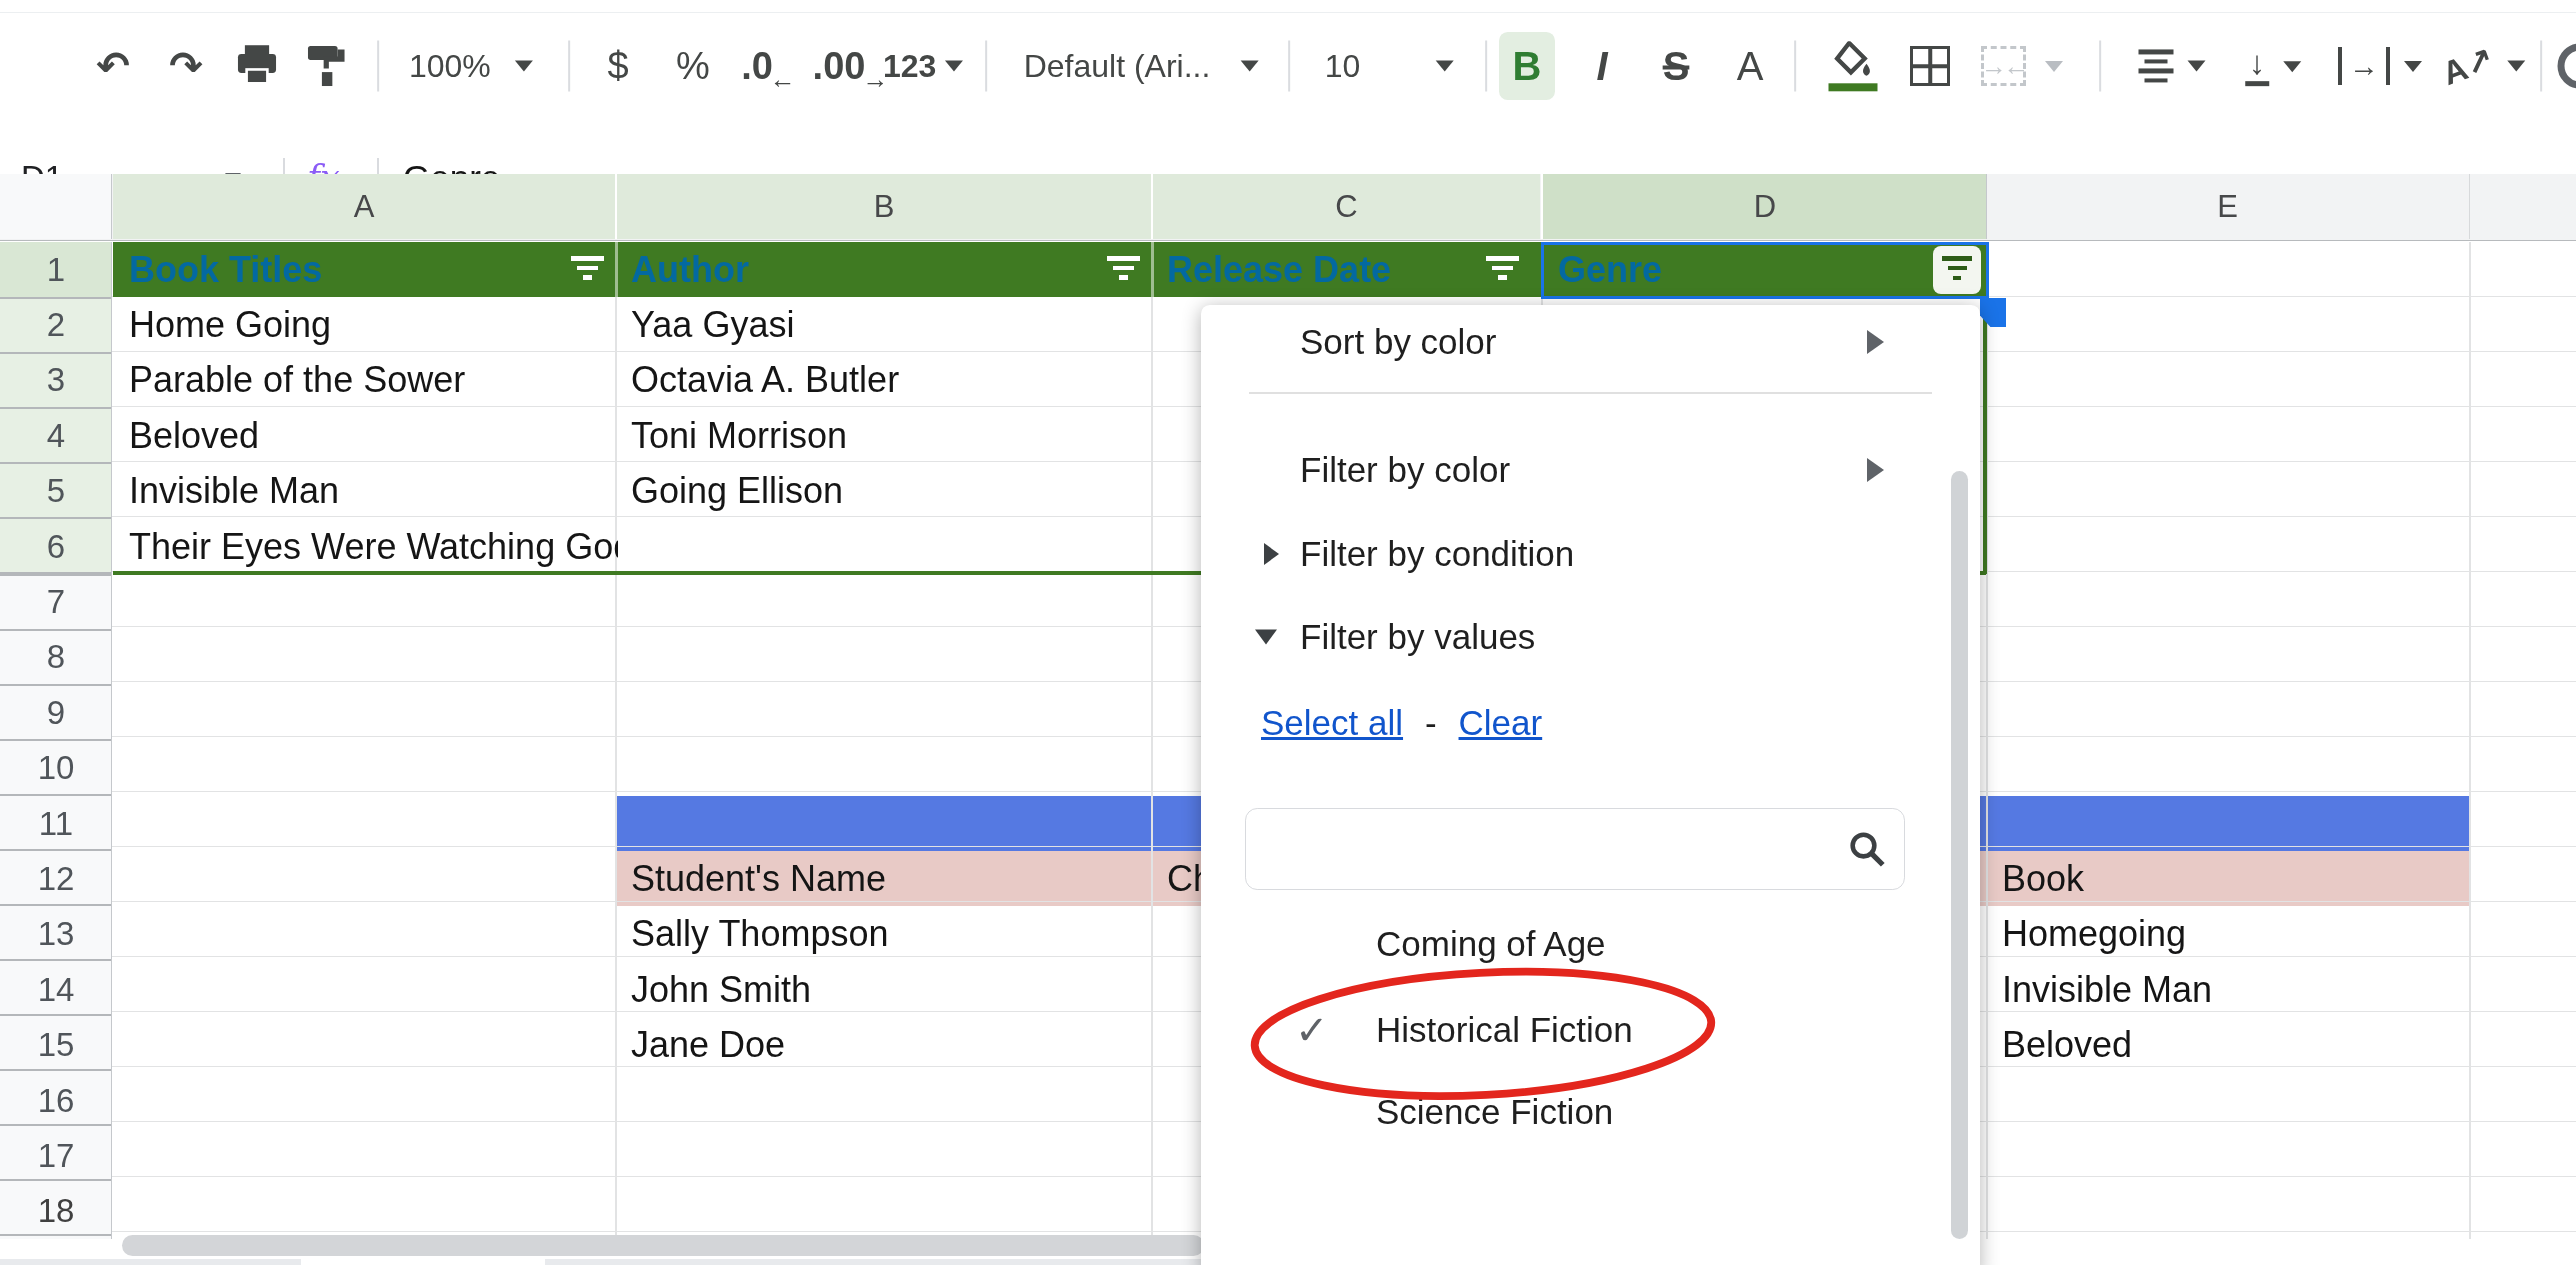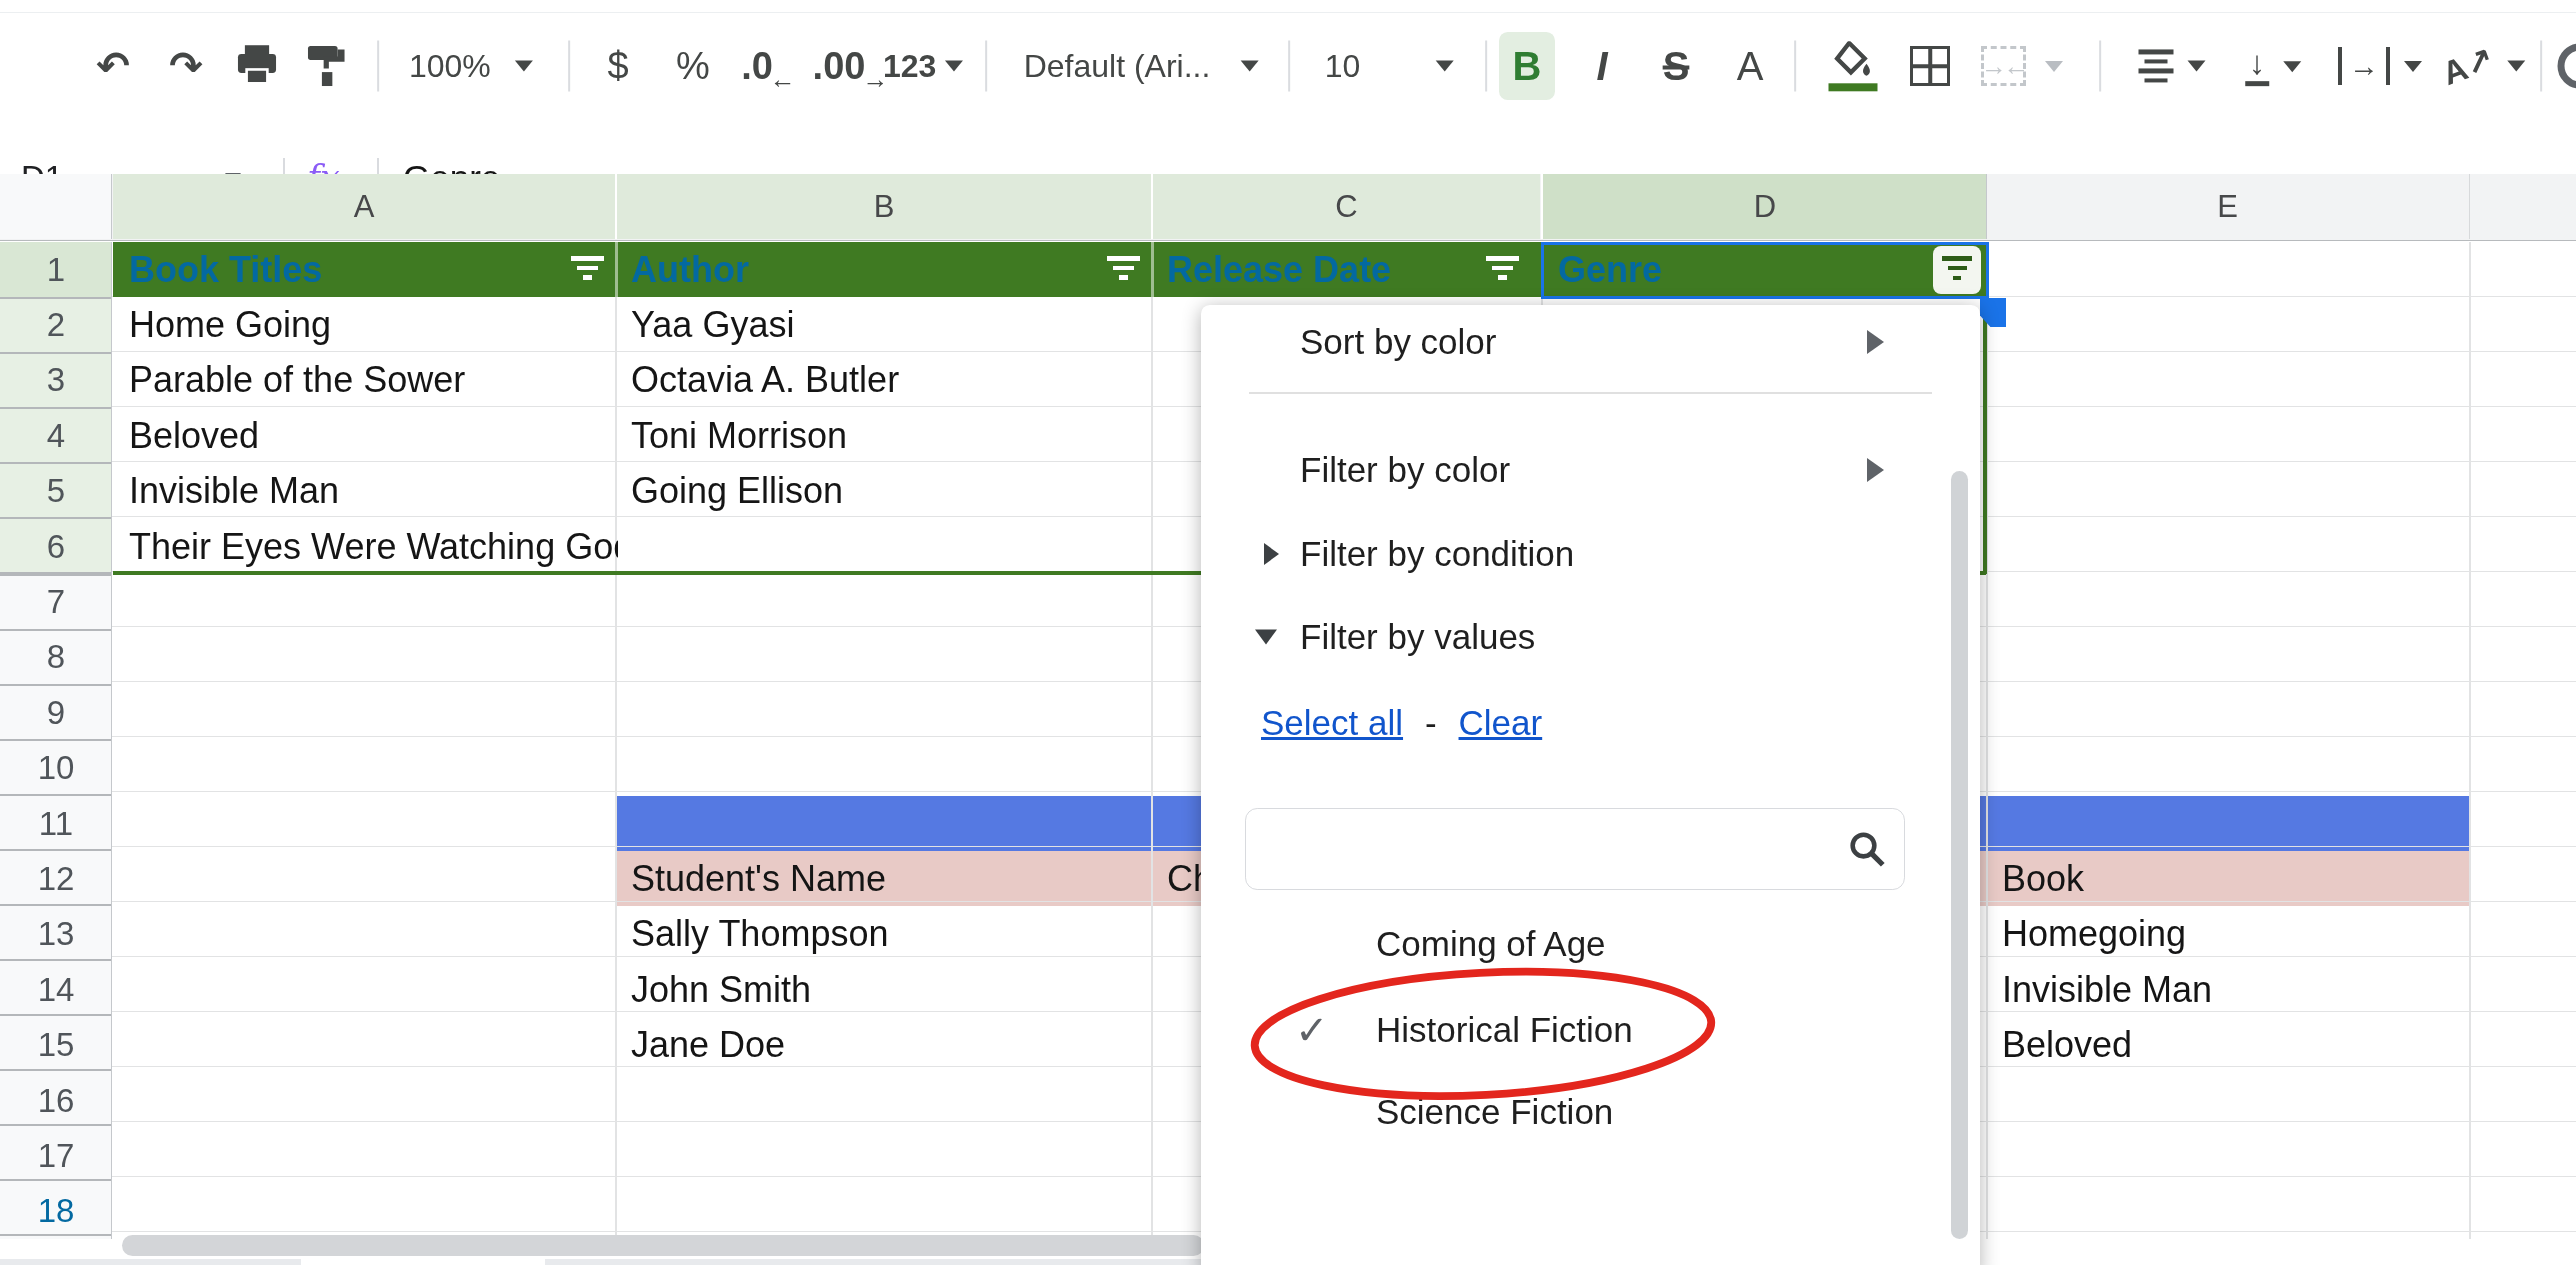--- a/index.html
+++ b/index.html
@@ -201,21 +201,21 @@
   <div class="abs" style="left:0;top:629px;width:112px;height:55px;line-height:55px;text-align:center;font-size:33px;color:#50555a;z-index:4">8</div>
   <div class="abs" style="left:0;top:685px;width:112px;height:55px;line-height:55px;text-align:center;font-size:33px;color:#50555a;z-index:4">9</div>
   <div class="abs" style="left:0;top:740px;width:112px;height:55px;line-height:55px;text-align:center;font-size:33px;color:#50555a;z-index:4">10</div>
   <div class="abs" style="left:0;top:796px;width:112px;height:55px;line-height:55px;text-align:center;font-size:33px;color:#50555a;z-index:4">11</div>
   <div class="abs" style="left:0;top:851px;width:112px;height:55px;line-height:55px;text-align:center;font-size:33px;color:#50555a;z-index:4">12</div>
   <div class="abs" style="left:0;top:906px;width:112px;height:42px;line-height:55px;text-align:center;font-size:33px;color:#50555a;z-index:4">13</div>
   <div class="abs" style="left:0;top:962px;width:112px;height:55px;line-height:55px;text-align:center;font-size:33px;color:#50555a;z-index:4">14</div>
   <div class="abs" style="left:0;top:1017px;width:112px;height:55px;line-height:55px;text-align:center;font-size:33px;color:#50555a;z-index:4">15</div>
   <div class="abs" style="left:0;top:1073px;width:112px;height:55px;line-height:55px;text-align:center;font-size:33px;color:#50555a;z-index:4">16</div>
   <div class="abs" style="left:0;top:1128px;width:112px;height:55px;line-height:55px;text-align:center;font-size:33px;color:#50555a;z-index:4">17</div>
-  <div class="abs" style="left:0;top:1183px;width:112px;height:55px;line-height:55px;text-align:center;font-size:33px;color:#0369a1;z-index:4">18</div>
+  <div class="abs" style="left:0;top:1183px;width:112px;height:55px;line-height:55px;text-align:center;font-size:33px;color:#404040;z-index:4">18</div>
 
   <div class="abs" style="left:615px; top:796px; width:1854px; height:55px; background:#5579e2; z-index:1"></div>
   <div class="abs" style="left:615px; top:851px; width:1854px; height:55px; background:#e8cac6; z-index:1"></div>
 
   <div class="abs" style="left:112px; top:242px; width:2464px; height:997px; z-index:2; pointer-events:none;
        background:repeating-linear-gradient(to bottom, transparent 0 54px, #e2e3e4 54px 55px)"></div>
 
   <div class="abs" style="left:615px; top:242px; width:1.7px; height:997px; background:#e2e3e4; z-index:2"></div>
   <div class="abs" style="left:1151px; top:242px; width:1.7px; height:997px; background:#e2e3e4; z-index:2"></div>
   <div class="abs" style="left:1541px; top:242px; width:1.7px; height:997px; background:#e2e3e4; z-index:2"></div>

